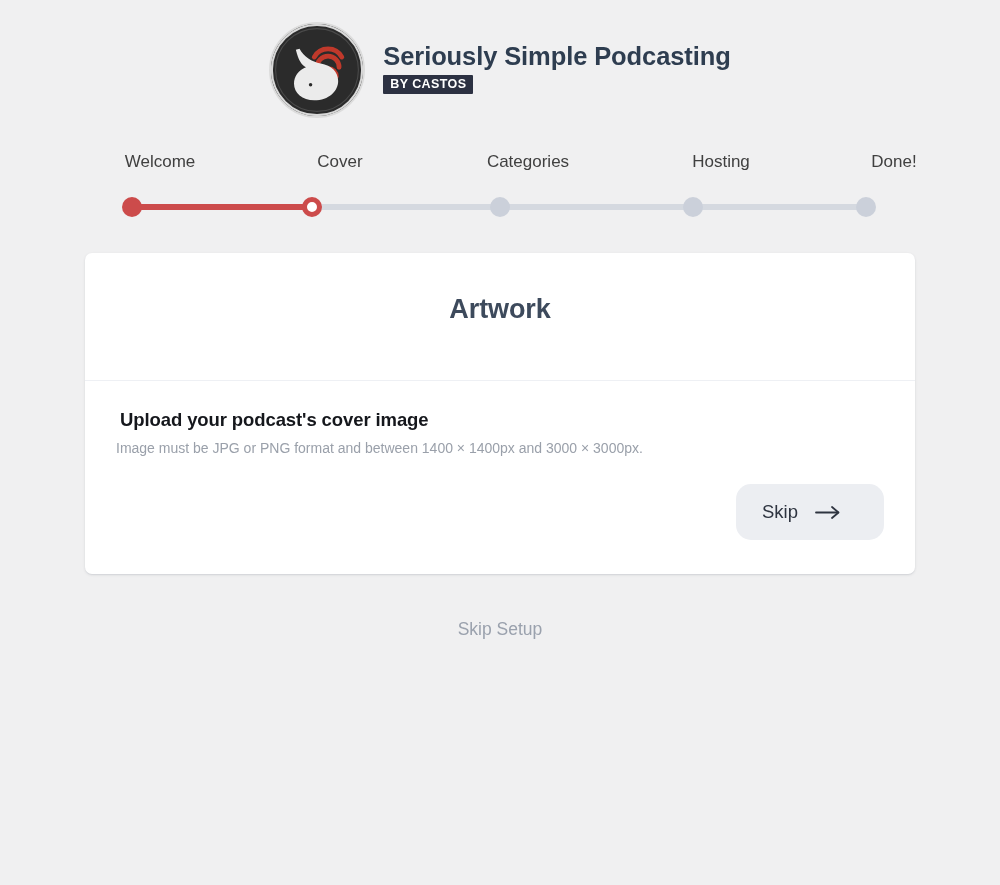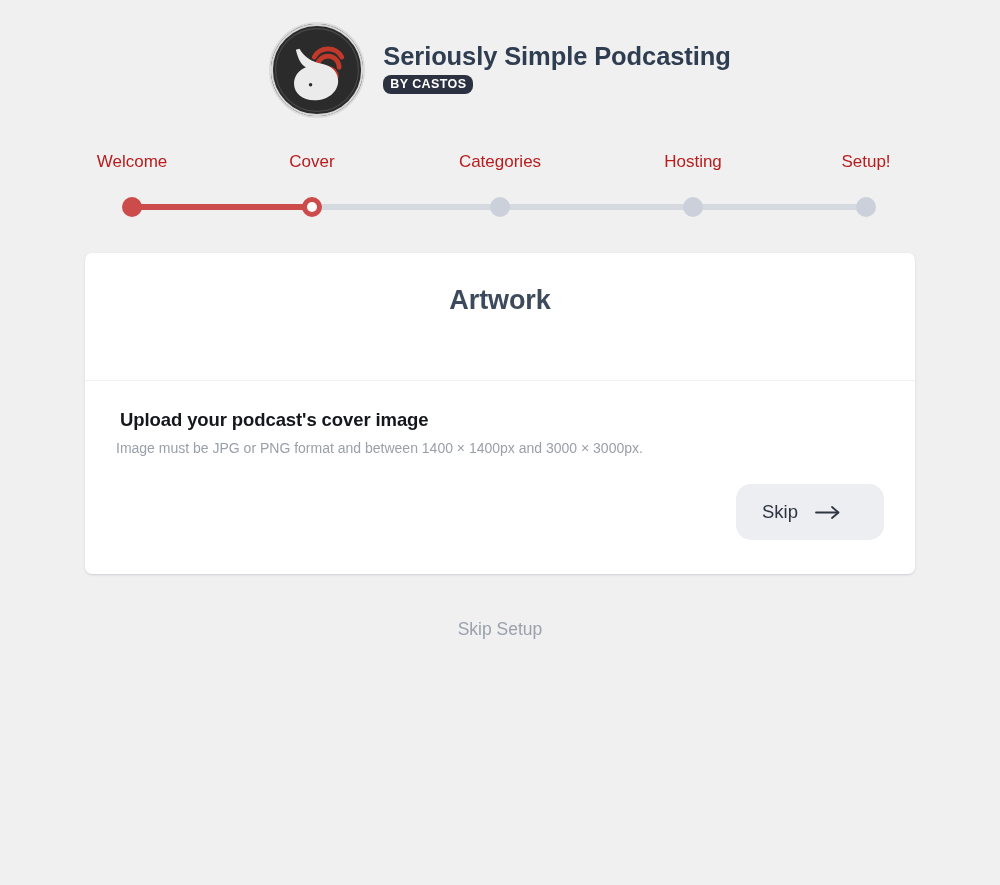--- a/index.html
+++ b/index.html
@@ -56,40 +56,41 @@
     white-space: nowrap;
   }
   .brand-badge {
     background: #2c3142;
     color: #ffffff;
     font-size: 12.5px;
     font-weight: bold;
     letter-spacing: 0.4px;
     padding: 3px 7px 3px 7px;
     line-height: 1.1;
-    border-radius: 8px;
+    border-radius: 1px;
   }
 
   
   .stepper {
     position: relative;
     width: 830px;
     margin: 34px auto 0 auto;
   }
   .step-labels {
     position: relative;
     height: 26px;
   }
   .step-label {
     position: absolute;
     transform: translateX(-50%);
     font-size: 17px;
-    color: #b91c1c;
+    color: #404040;
     white-space: nowrap;
     top: 0;
+    margin-left: 28px;
   }
   .step-track-wrap {
     position: relative;
     height: 30px;
     margin-top: 14px;
   }
   .step-track {
     position: absolute;
     left: 47px;
     right: 47px;
@@ -134,21 +135,21 @@
     background: #ffffff;
     border-radius: 7px;
     box-shadow: 0 1px 3px rgba(20,30,50,0.10), 0 1px 1px rgba(20,30,50,0.05);
     overflow: hidden;
   }
   .card-header {
     height: 128px;
     display: flex;
     align-items: flex-start;
     justify-content: center;
-    padding-top: 32px;
+    padding-top: 41px;
     box-sizing: border-box;
     border-bottom: 1px solid #eef0f4;
   }
   .card-title {
     font-size: 27px;
     font-weight: bold;
     color: #3d4a5c;
     letter-spacing: -0.1px;
   }
   .card-body {
@@ -257,21 +258,21 @@
       <div class="brand-badge">BY CASTOS</div>
     </div>
   </div>
 
   <div class="stepper">
     <div class="step-labels">
       <div class="step-label" style="left:47px;">Welcome</div>
       <div class="step-label" style="left:227px;">Cover</div>
       <div class="step-label" style="left:415px;">Categories</div>
       <div class="step-label" style="left:608px;">Hosting</div>
-      <div class="step-label" style="left:781px;">Setup!</div>
+      <div class="step-label" style="left:781px;">Done!</div>
     </div>
     <div class="step-track-wrap">
       <div class="step-track"></div>
       <div class="step-track-fill"></div>
       <div class="step-dot done" style="left:47px;"></div>
       <div class="step-dot active" style="left:227px;"></div>
       <div class="step-dot todo" style="left:415px;"></div>
       <div class="step-dot todo" style="left:608px;"></div>
       <div class="step-dot todo" style="left:781px;"></div>
     </div>

